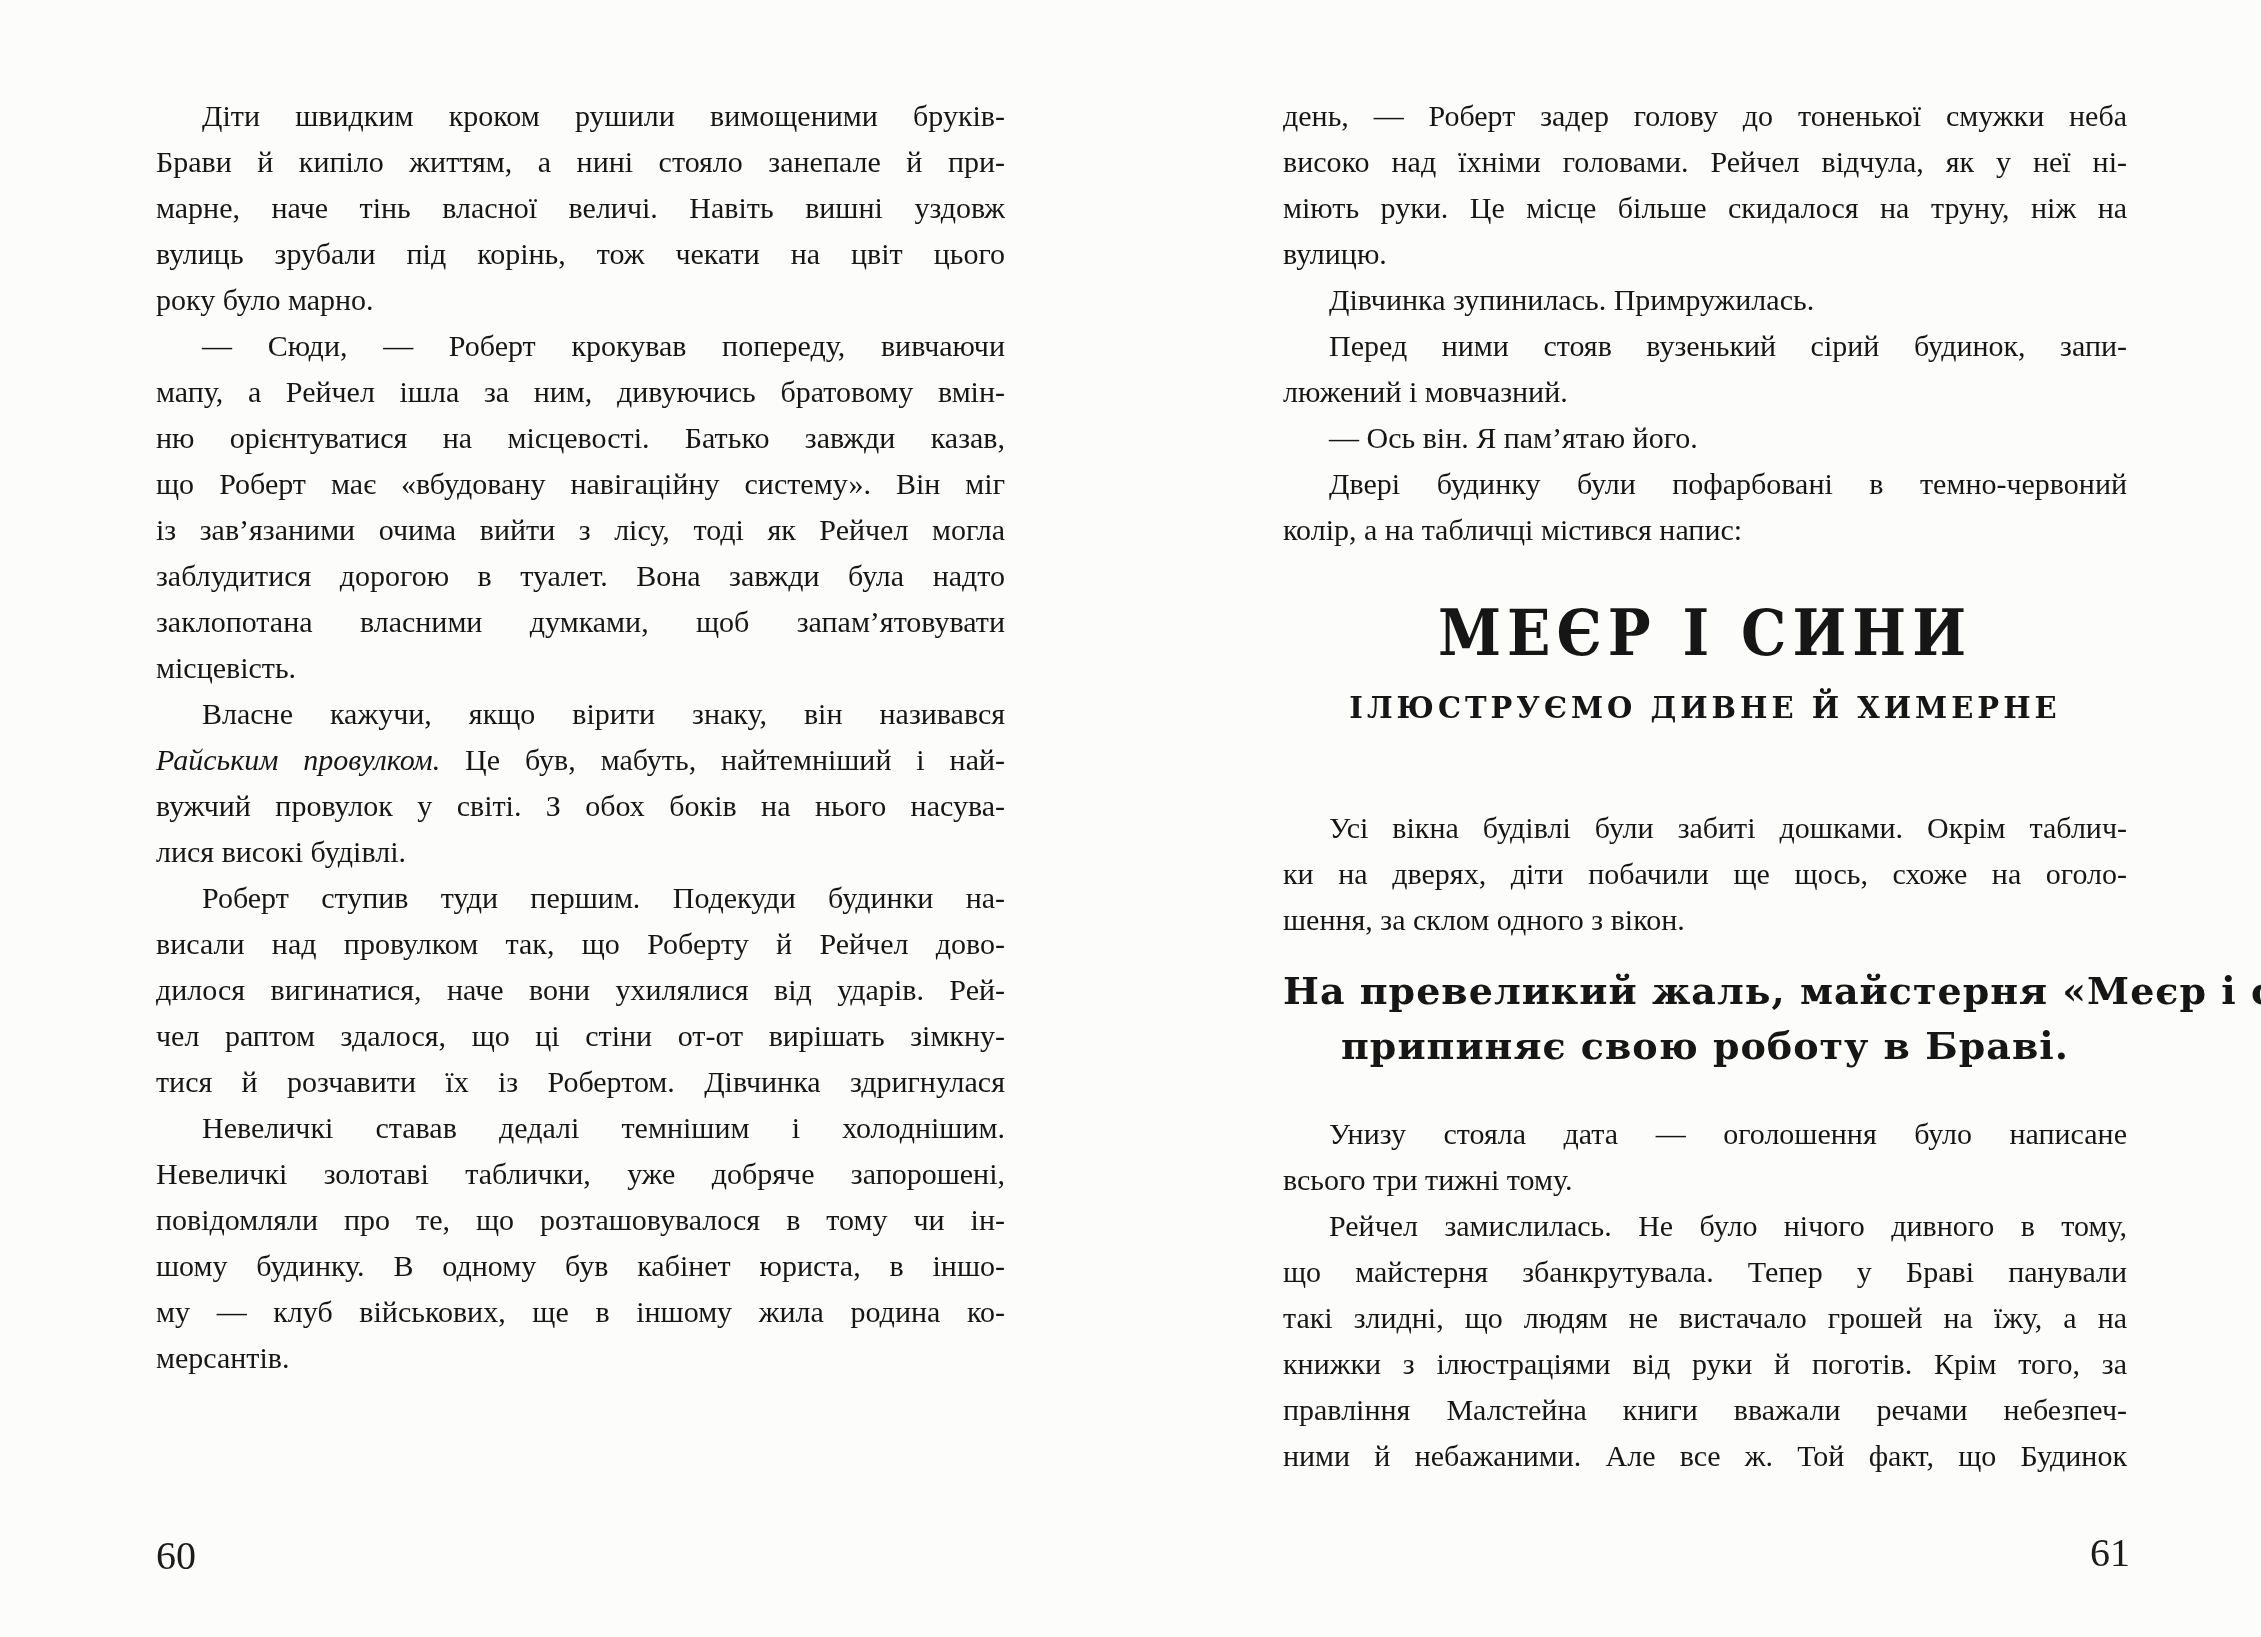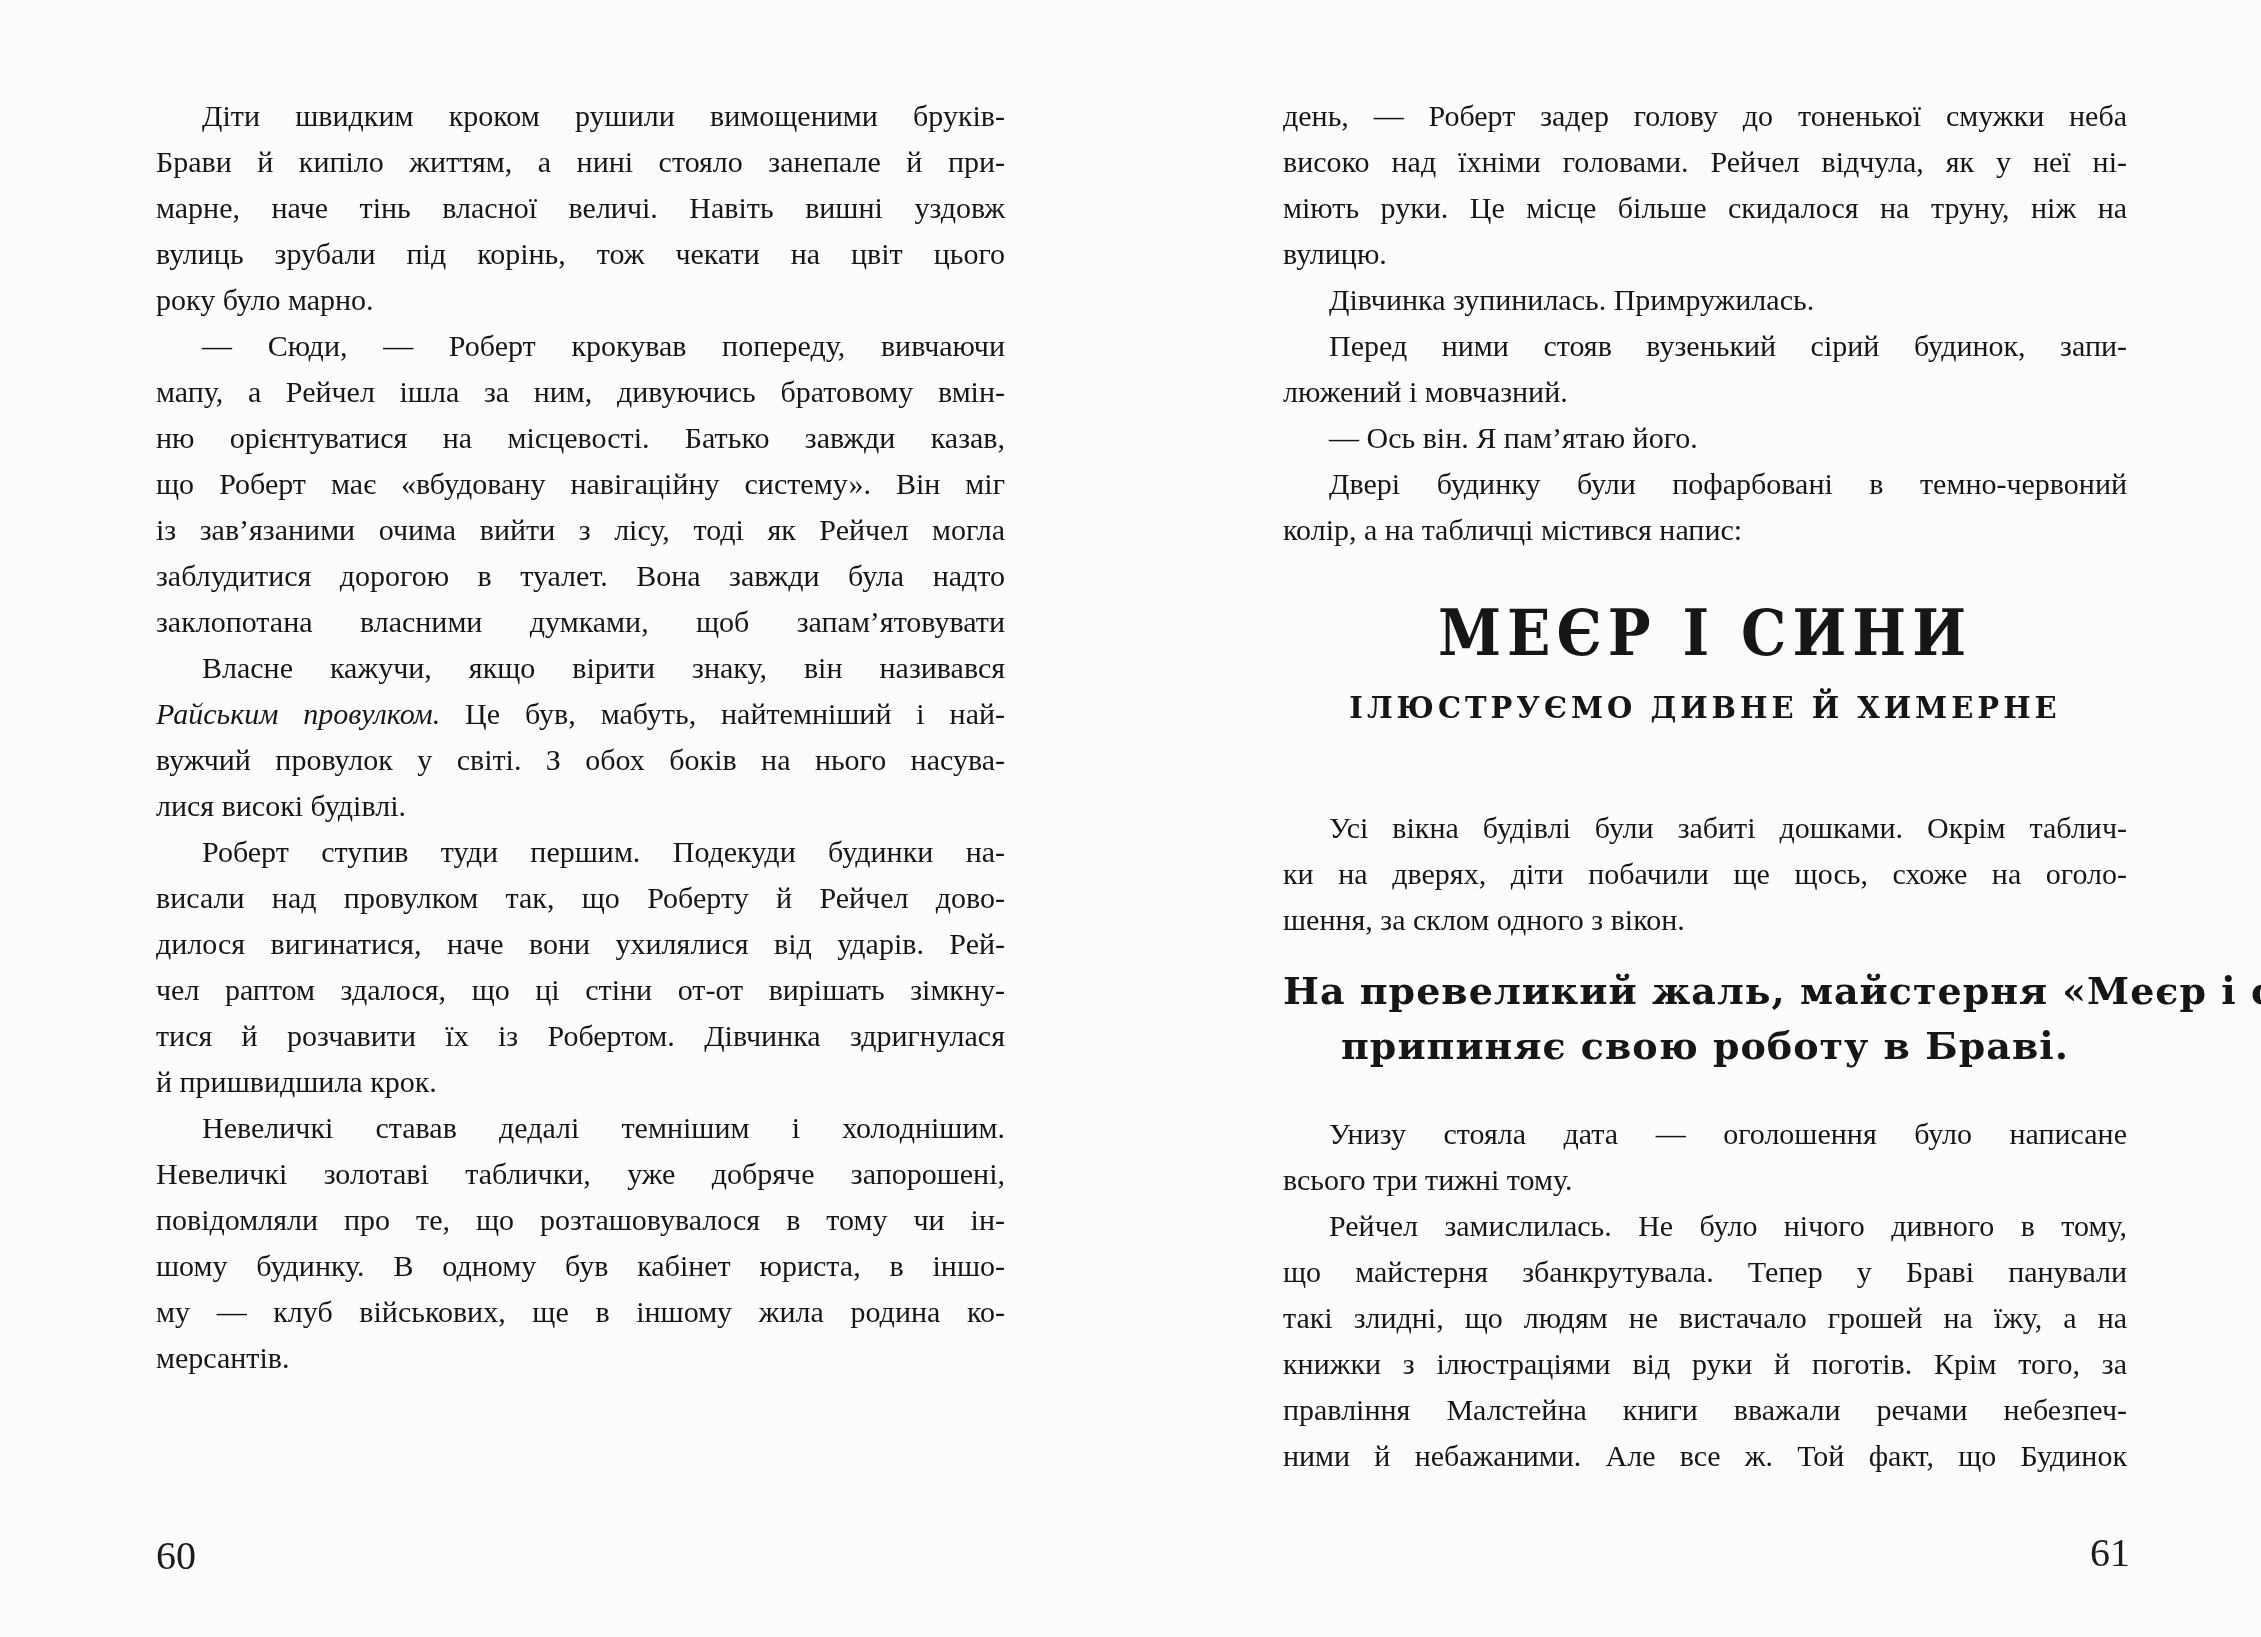--- a/index.html
+++ b/index.html
@@ -96,30 +96,30 @@
       <div class="line">марне, наче тінь власної величі. Навіть вишні уздовж</div>
       <div class="line">вулиць зрубали під корінь, тож чекати на цвіт цього</div>
       <div class="line end">року було марно.</div>
       <div class="line indent">— Сюди, — Роберт крокував попереду, вивчаючи</div>
       <div class="line">мапу, а Рейчел ішла за ним, дивуючись братовому вмін-</div>
       <div class="line">ню орієнтуватися на місцевості. Батько завжди казав,</div>
       <div class="line">що Роберт має «вбудовану навігаційну систему». Він міг</div>
       <div class="line">із зав’язаними очима вийти з лісу, тоді як Рейчел могла</div>
       <div class="line">заблудитися дорогою в туалет. Вона завжди була надто</div>
       <div class="line">заклопотана власними думками, щоб запам’ятовувати</div>
+      <div class="line end">місцевість.</div>
       <div class="line indent">Власне кажучи, якщо вірити знаку, він називався</div>
       <div class="line"><span class="italic">Райським провулком.</span><span> Це був, мабуть, найтемніший і най-</span></div>
       <div class="line">вужчий провулок у світі. З обох боків на нього насува-</div>
       <div class="line end">лися високі будівлі.</div>
       <div class="line indent">Роберт ступив туди першим. Подекуди будинки на-</div>
       <div class="line">висали над провулком так, що Роберту й Рейчел дово-</div>
       <div class="line">дилося вигинатися, наче вони ухилялися від ударів. Рей-</div>
       <div class="line">чел раптом здалося, що ці стіни от-от вирішать зімкну-</div>
       <div class="line">тися й розчавити їх із Робертом. Дівчинка здригнулася</div>
-      <div class="line end">й пришвидшила крок.</div>
       <div class="line indent">Невеличкі ставав дедалі темнішим і холоднішим.</div>
       <div class="line">Невеличкі золотаві таблички, уже добряче запорошені,</div>
       <div class="line">повідомляли про те, що розташовувалося в тому чи ін-</div>
       <div class="line">шому будинку. В одному був кабінет юриста, в іншо-</div>
       <div class="line">му — клуб військових, ще в іншому жила родина ко-</div>
       <div class="line end">мерсантів.</div>
     </div>
 
   <div class="textcol" id="right-col">
       <div class="line">день, — Роберт задер голову до тоненької смужки неба</div>

